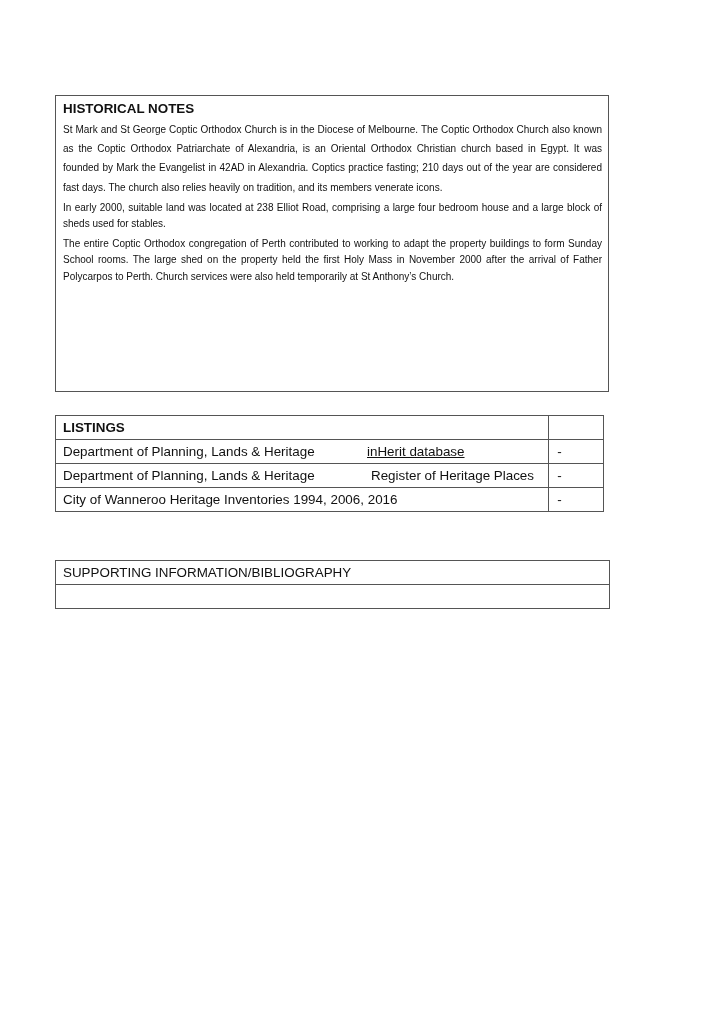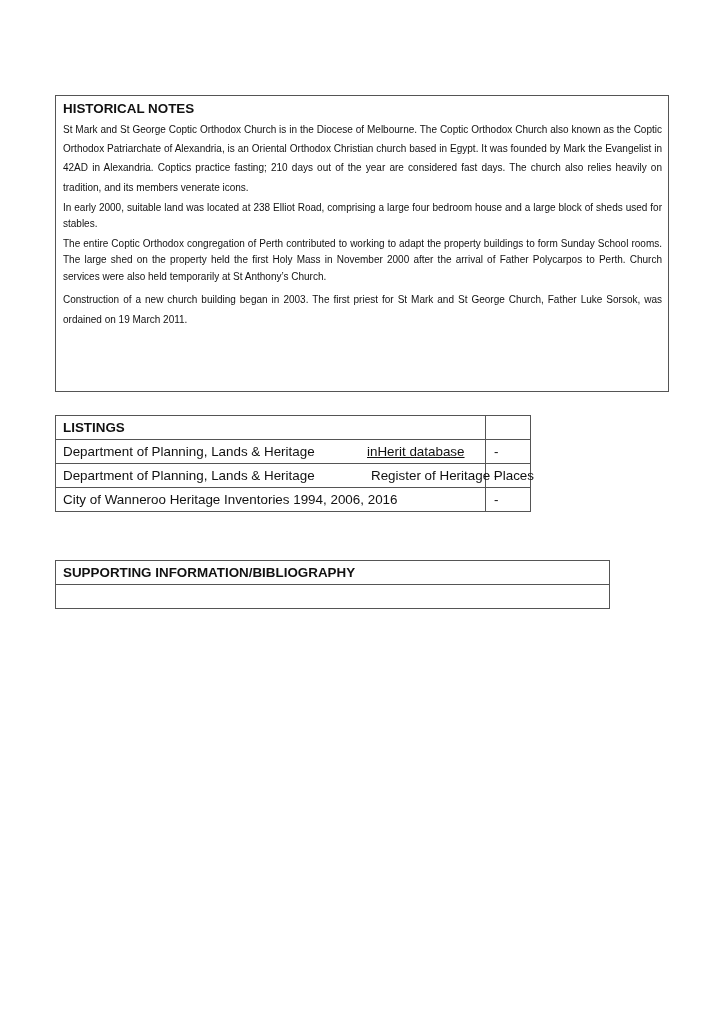--- a/index.html
+++ b/index.html
@@ -1,56 +1,55 @@
 <!DOCTYPE html>
 <html><head>
   <meta charset="utf-8">
   <style>
     html, body { margin: 0; padding: 0; background: #ffffff; }
     body {
       width: 705px; height: 1023px; position: relative; overflow: hidden;
       font-family: "Liberation Sans", sans-serif; color: #111111;
     }
     .box {
-      position: absolute; left: 55px; width: 614px;
+      position: absolute; left: 55px; width: 554px;
       border: 1px solid #555555; box-sizing: border-box;
     }
     #hist { top: 95px; height: 297px; padding: 4px 6px 0 7px; }
     .heading { font-weight: bold; font-size: 13.4px; line-height: 18px; margin: 0 0 2px 0; }
     .para { font-size: 10px; line-height: 19.2px; text-align: justify; margin: 0 0 0 0; }
     .para.tight { line-height: 16.5px; }
     .gap { margin-top: 3px; }
     .gap2 { margin-top: 5px; }
 
     table.grid {
       position: absolute; left: 55px; border-collapse: collapse;
       font-size: 13.4px;
     }
     table.grid td {
       border: 1px solid #555555; height: 23px; padding: 0 7px; vertical-align: middle;
     }
-    #listings { top: 415px; width: 476px; }
+    #listings { top: 415px; width: 549px; }
     #listings td.main { width: 487px; }
     #listings td.side { width: 40px; padding-left: 8px; }
     .cellwrap { position: relative; white-space: nowrap; }
     .col2a { position: absolute; left: 304px; top: 0; text-decoration: underline; }
     .col2b { position: absolute; left: 308px; top: 0; }
 
     #support { top: 560px; width: 555px; }
     #support td { height: 23px; }
   </style>
 </head>
 <body>
 
 <div class="box" id="hist">
   <div class="heading">HISTORICAL NOTES</div>
   <p class="para">St Mark and St George Coptic Orthodox Church is in the Diocese of Melbourne. The Coptic Orthodox Church also known as the Coptic Orthodox Patriarchate of Alexandria, is an Oriental Orthodox Christian church based in Egypt.  It was founded by Mark the Evangelist in 42AD in Alexandria.  Coptics practice fasting; 210 days out of the year are considered fast days. The church also relies heavily on tradition, and its members venerate icons.</p>
   <p class="para tight gap">In early 2000, suitable land was located at 238 Elliot Road, comprising a large four bedroom house and a large block of sheds used for stables.</p>
   <p class="para tight gap">The entire Coptic Orthodox congregation of Perth contributed to working to adapt the property buildings to form Sunday School rooms. The large shed on the property held the first Holy Mass in November 2000 after the arrival of Father Polycarpos to Perth. Church services were also held temporarily at St Anthony’s Church.</p>
-  <p class="para gap2">Construction of a new church building began in 2003. The first priest for St Mark and St George Church, Father Luke Sorsok, was ordained on 19 March 2011.</p>
 </div>
 
 <table class="grid" id="listings">
   <tbody>
       <tr>
     <td class="main" style="font-weight:bold;">LISTINGS</td>
     <td class="side"></td>
   </tr>
   <tr>
     <td class="main">
@@ -73,19 +72,19 @@
   <tr>
     <td class="main">City of Wanneroo Heritage Inventories 1994, 2006, 2016</td>
     <td class="side">-</td>
   </tr>
 </tbody>
   </table>
 
 <table class="grid" id="support">
   <tbody>
       <tr>
-    <td style="font-weight:bold;">SUPPORTING INFORMATION/BIBLIOGRAPHY</td>
+    <td style="font-weight:normal;">SUPPORTING INFORMATION/BIBLIOGRAPHY</td>
   </tr>
   <tr>
     <td></td>
   </tr>
 </tbody>
   </table>
 
 </body></html>

